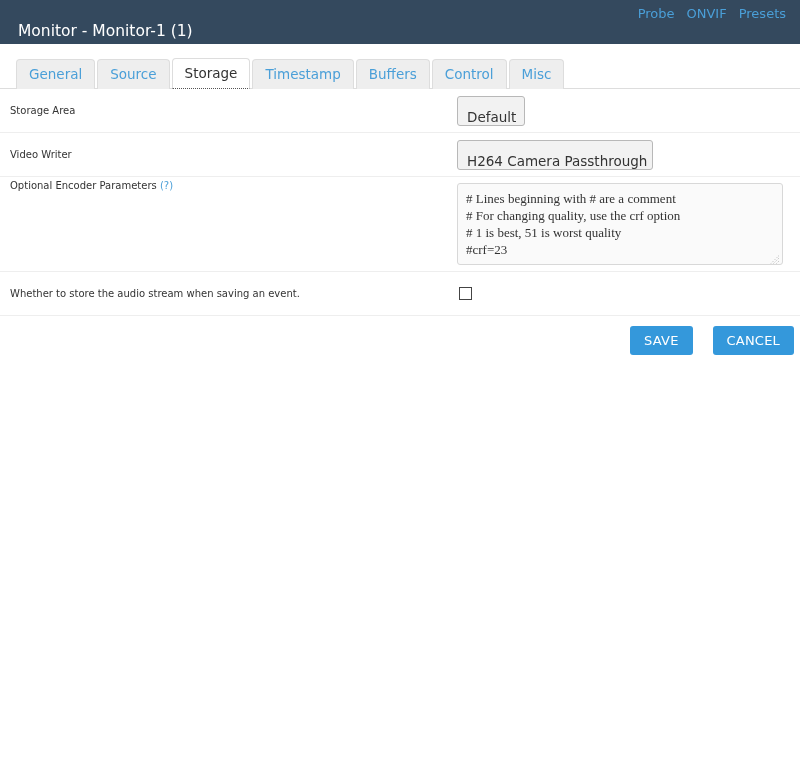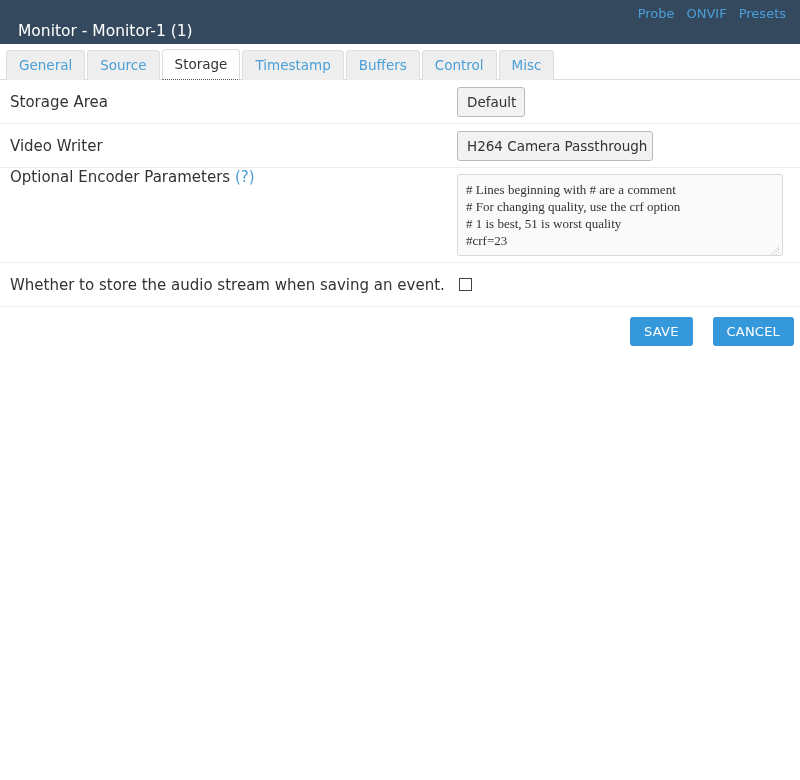--- a/index.html
+++ b/index.html
@@ -42,24 +42,24 @@
     top: 22px;
     color: #ffffff;
     font-size: 15.5px;
     line-height: 18px;
     white-space: nowrap;
   }
 
   
   .tabbar {
     position: relative;
-    height: 36px;
+    height: 45px;
     background: #ffffff;
     border-bottom: 1px solid #dddddd;
-    padding-left: 6px;
+    padding-left: 16px;
     box-sizing: border-box;
     display: flex;
     align-items: flex-end;
   }
   .tab {
     display: inline-block;
     background: #eeeeee;
     border: 1px solid #dddddd;
     border-bottom: none;
     border-radius: 4px 4px 0 0;
@@ -90,39 +90,39 @@
     align-items: center;
     border-bottom: 1px solid #eeeeee;
     min-height: 44px;
     box-sizing: border-box;
     padding: 0;
   }
   .row-label {
     width: 457px;
     padding-left: 10px;
     box-sizing: border-box;
-    font-size: 15px;
+    font-size: 10px;
     color: #333333;
     line-height: 18px;
   }
   .row-field {
     flex: 1;
     display: flex;
     align-items: center;
   }
   .help-link {
     color: #4a9fd8;
     cursor: pointer;
     text-decoration: none;
   }
 
   
   .select {
     display: inline-flex;
-    align-items: center;
+    align-items: flex-end;
     border: 1px solid #b8b8b8;
     border-radius: 3px;
     background: #f2f2f2;
     height: 30px;
     box-sizing: border-box;
     cursor: pointer;
     overflow: hidden;
   }
   .select-text {
     display: flex;

